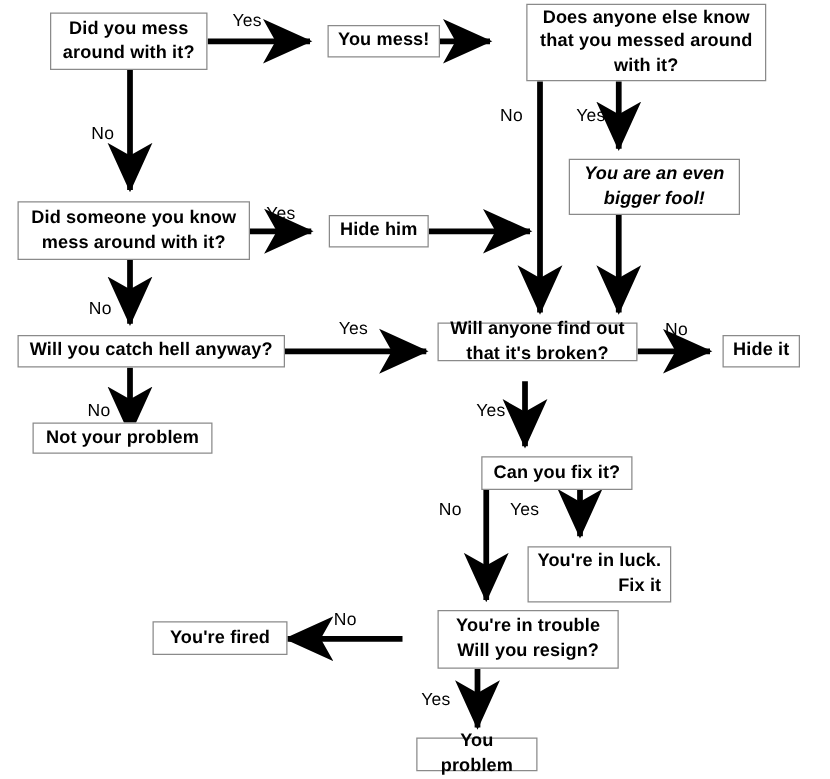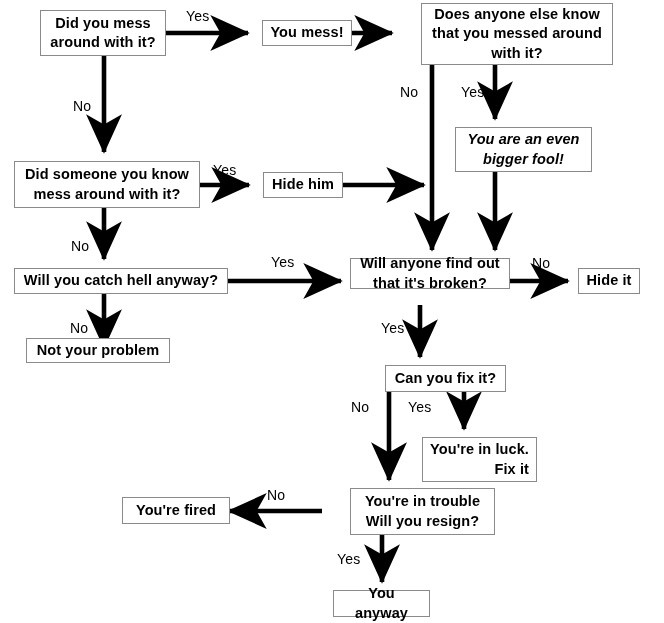--- a/index.html
+++ b/index.html
@@ -93,21 +93,21 @@
       <div class="node-box" style="left: 14px; top: 161px; width: 186px; height: 47px; border-color: rgb(138, 138, 138);">Did someone you know<br>mess around with it?</div>
       <div class="node-box" style="left: 263px; top: 172px; width: 80px; height: 26px; border-color: rgb(138, 138, 138);">Hide him</div>
       <div class="node-box" style="left: 14px; top: 268px; width: 214px; height: 26px; border-color: rgb(138, 138, 138);">Will you catch hell anyway?</div>
       <div class="node-box" style="left: 350px; top: 258px; width: 160px; height: 31px; border-color: rgb(138, 138, 138);">Will anyone find out<br>that it's broken?</div>
       <div class="node-box" style="left: 578px; top: 268px; width: 62px; height: 26px; border-color: rgb(138, 138, 138);">Hide it</div>
       <div class="node-box" style="left: 26px; top: 338px; width: 144px; height: 25px; border-color: rgb(138, 138, 138);">Not your problem</div>
       <div class="node-box" style="left: 385px; top: 365px; width: 121px; height: 27px; border-color: rgb(138, 138, 138);">Can you fix it?</div>
       <div class="node-box" style="left: 422px; top: 437px; width: 115px; height: 45px; border-color: rgb(138, 138, 138); text-align: right;">You're in luck.<br>Fix it</div>
       <div class="node-box" style="left: 122px; top: 497px; width: 108px; height: 27px; border-color: rgb(138, 138, 138);">You're fired</div>
       <div class="node-box" style="left: 322px; top: 488px; width: 145px; height: 47px; border-color: rgb(138, 138, 138); margin-left: 28px;">You're in trouble<br>Will you resign?</div>
-      <div class="node-box" style="left: 333px; top: 590px; width: 97px; height: 27px; border-color: rgb(138, 138, 138);">You anyway</div>
+      <div class="node-box" style="left: 333px; top: 590px; width: 97px; height: 27px; border-color: rgb(138, 138, 138);">You problem</div>
     </div>
   <div id="label-layer">
       <span class="edge-label" style="left: 186px; top: 8px;">Yes</span>
       <span class="edge-label" style="left: 73px; top: 98px;">No</span>
       <span class="edge-label" style="left: 400px; top: 84px;">No</span>
       <span class="edge-label" style="left: 461px; top: 84px;">Yes</span>
       <span class="edge-label" style="left: 213px; top: 162px;">Yes</span>
       <span class="edge-label" style="left: 71px; top: 238px;">No</span>
       <span class="edge-label" style="left: 271px; top: 254px;">Yes</span>
       <span class="edge-label" style="left: 532px; top: 255px;">No</span>

